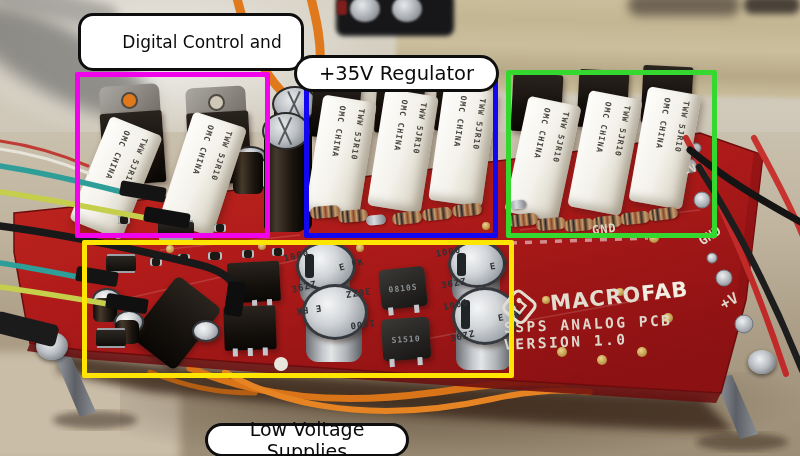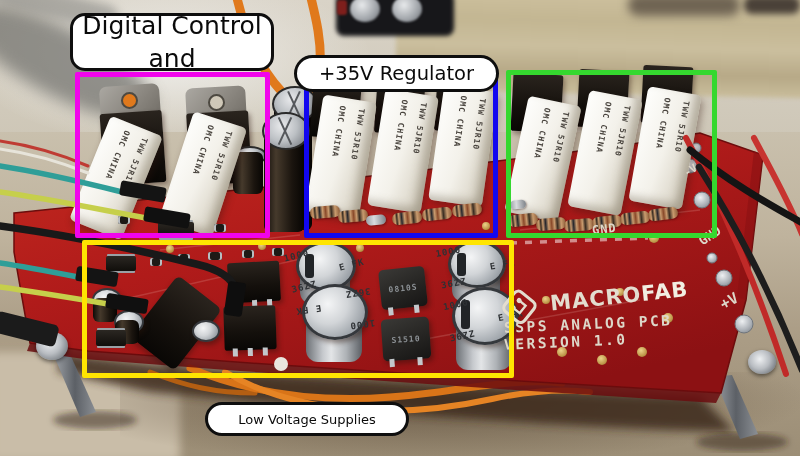--- a/index.html
+++ b/index.html
@@ -370,20 +370,20 @@
       <path d="M690,150 C734,186 776,208 804,224" stroke="#141414" stroke-width="7"></path>
       <path d="M699,167 C740,232 774,300 802,370" stroke="#1d1d1d" stroke-width="6.5"></path>
     </g>
   </svg>
 
   <div class="annobox" style="left: 75px; top: 72px; width: 185px; height: 156px; --c: #f104ec;"></div>
   <div class="annobox" style="left: 304px; top: 68px; width: 184px; height: 160px; --c: #1207f0;"></div>
   <div class="annobox" style="left: 506px; top: 70px; width: 201px; height: 158px; --c: #35d82f;"></div>
   <div class="annobox" style="left: 82px; top: 240px; width: 422px; height: 128px; --c: #ffe501;"></div>
 
-  <div class="lbl box2" style="left:70px;top:13px;width:198px;height:52px;font-size:25px;">
+  <div class="lbl box2" style="left:78px;top:13px;width:198px;height:52px;font-size:17px;padding-left:22px;">
     <div><span>Digital Control and</span><br>
          </div>
   </div>
   <div class="lbl pill" style="left:294px;top:31px;width:199px;height:31px;font-size:19.5px;">+35V Regulator</div>
-  <div class="lbl pill" style="left:205px;top:378px;width:198px;height:28px;font-size:13px;">Low Voltage Supplies</div>
+  <div class="lbl pill" style="left:205px;top:399px;width:198px;height:28px;font-size:19px;">Low Voltage Supplies</div>
 
 </div>
 
 </body></html>

